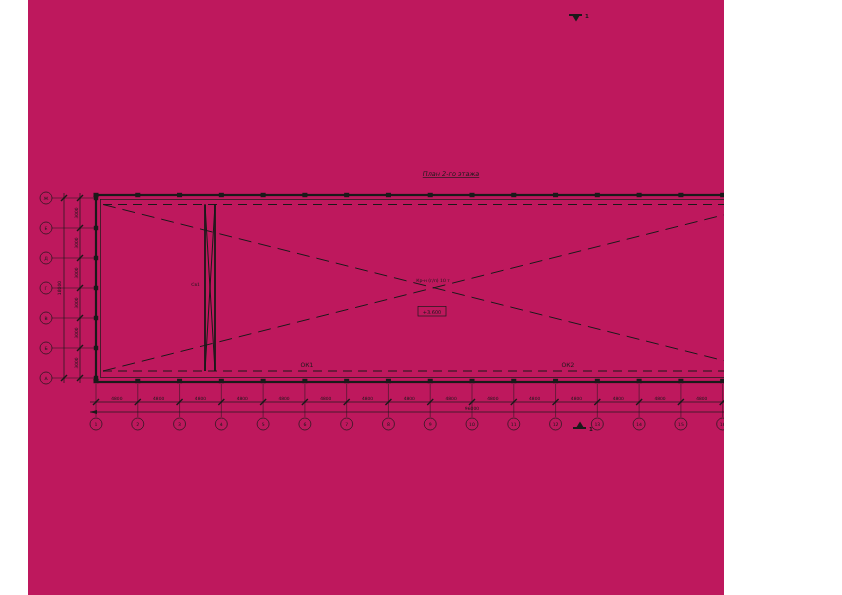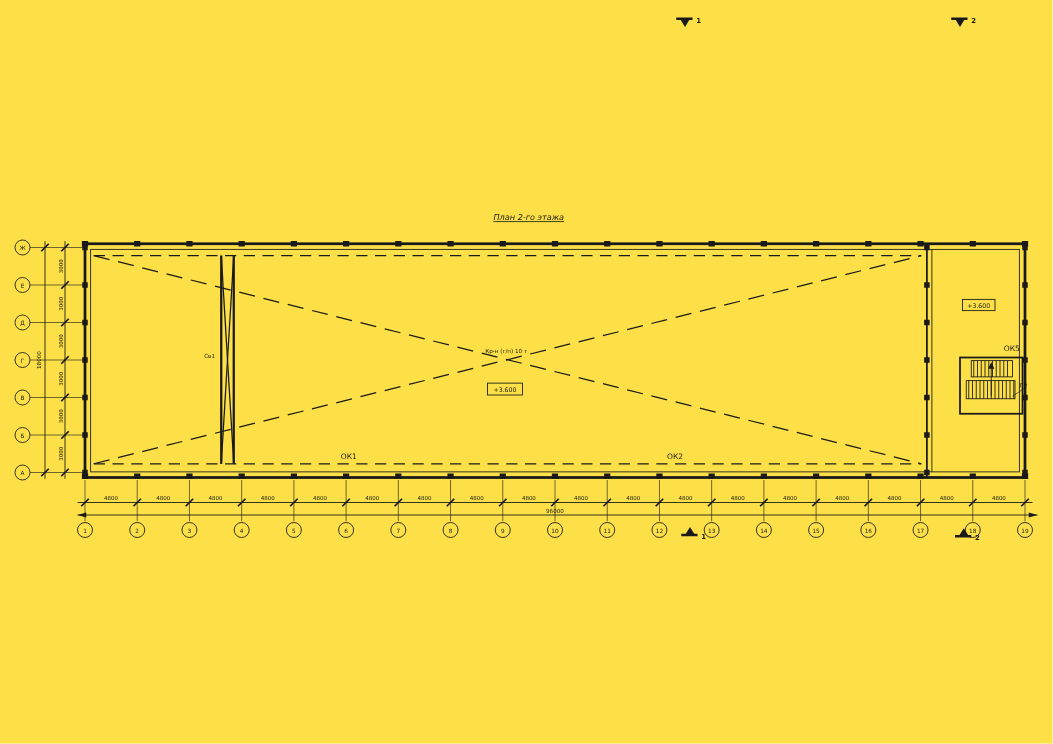--- a/index.html
+++ b/index.html
@@ -1,17 +1,17 @@
 <!DOCTYPE html>
 <html><head>
 <meta charset="utf-8">
 <style>
   html,body{margin:0;padding:0;background:#fff;}
-  #canvas{position:relative;width:842px;height:595px;background:#fde047;overflow:hidden;
-          font-family:"DejaVu Sans", sans-serif;}
+  #canvas{position:relative;width:696px;height:595px;background:#be185d;overflow:hidden;
+          font-family:"DejaVu Sans", sans-serif;margin-left:28px;}
   svg{position:absolute;left:0;top:0;}
   svg text{font-family:"DejaVu Sans", sans-serif;fill:#1a1a1a;}
   .thick{stroke:#1a1a1a;stroke-width:2.2;fill:none;}
   .med{stroke:#1a1a1a;stroke-width:1.4;fill:none;}
   .thin{stroke:#1a1a1a;stroke-width:0.7;fill:none;}
   .hair{stroke:#1a1a1a;stroke-width:0.5;fill:none;}
   .dash{stroke:#1a1a1a;stroke-width:1;fill:none;stroke-dasharray:13 7;}
   .dash2{stroke:#1a1a1a;stroke-width:1;fill:none;stroke-dasharray:9 6;}
   .blk{fill:#1a1a1a;stroke:none;}
 </style>

